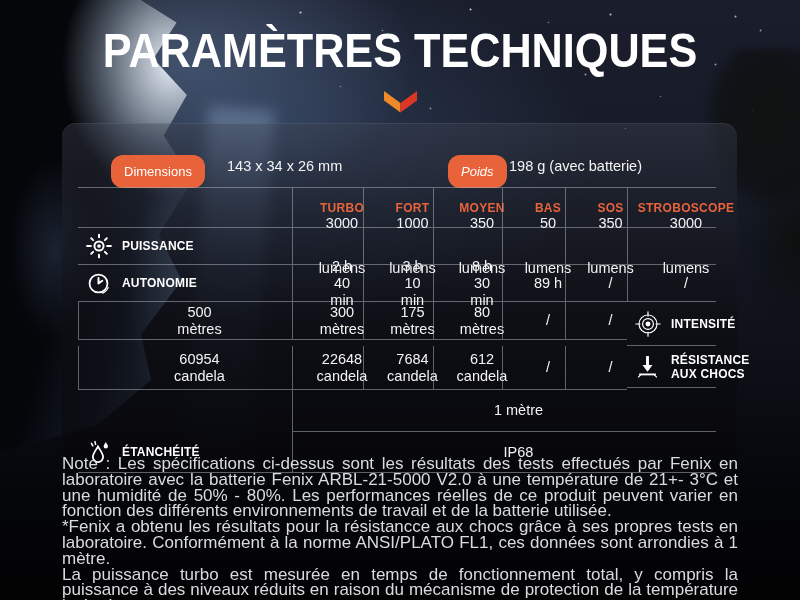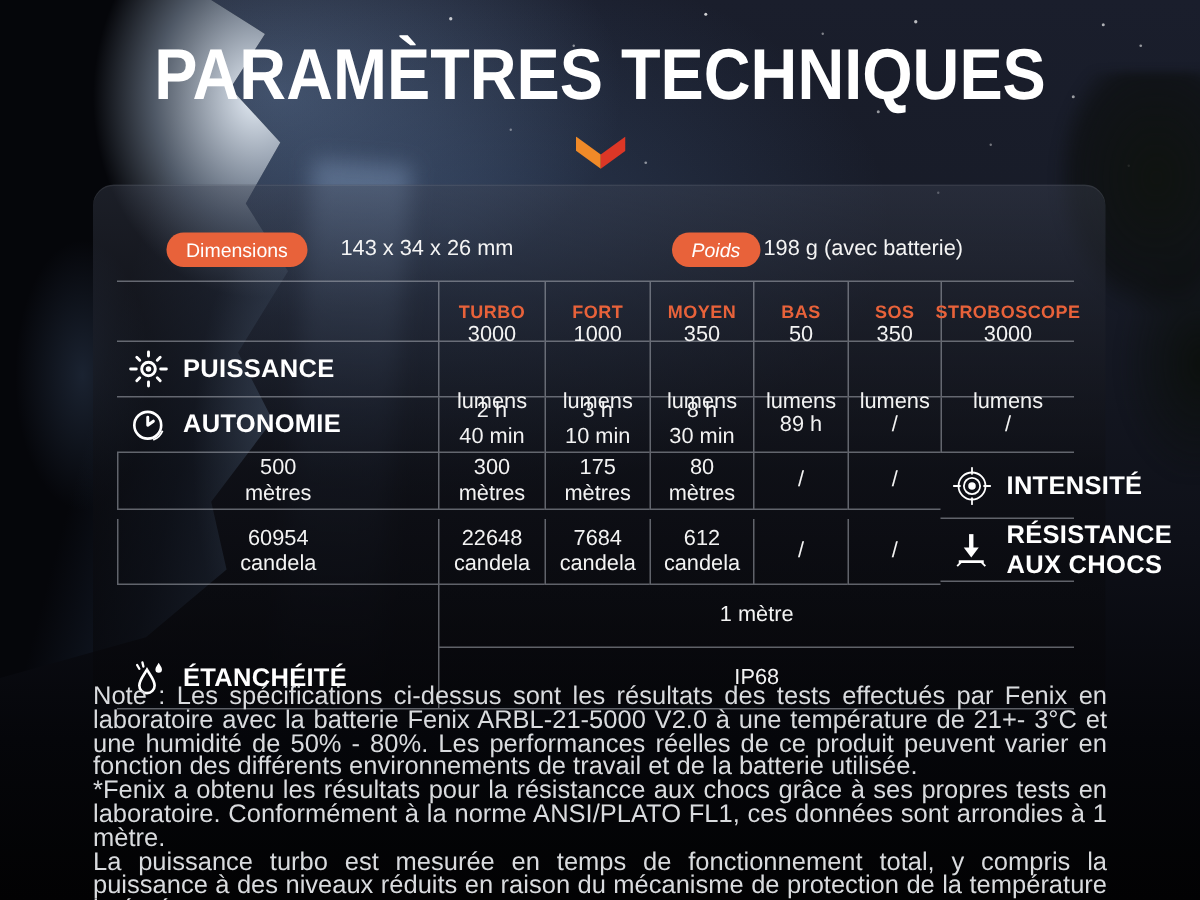--- a/index.html
+++ b/index.html
@@ -52,46 +52,46 @@
   }
   .chevron{position:absolute;left:384px;top:91px;}
   .chev-left{fill:var(--chevron-orange,#F08A28);}
   .chev-right{fill:var(--chevron-red,#DC3726);}
   
   .panel{position:absolute;left:62px;top:123px;width:675px;height:347px;border-radius:14px;
     background:linear-gradient(180deg, rgba(62,68,84,.40), rgba(33,36,46,.52) 22%, rgba(13,14,19,.62) 55%, rgba(6,6,9,.68));
     box-shadow:inset 0 1px 0 rgba(255,255,255,.07);
   }
   
-  .pill{position:absolute;top:155px;height:23px;border-radius:12px;
+  .pill{position:absolute;top:155px;height:33px;border-radius:12px;
     background:var(--accent-orange,#E8623A);color:#fff;font-size:13px;
     display:flex;align-items:center;padding:0 13px;
   }
   #pill-dims{left:111px;}
   #pill-weight{left:448px;font-style:italic;}
   .dim-value{position:absolute;top:158px;font-size:14.5px;color:#f4f4f4;}
   #val-dims{left:227px;}
   #val-weight{left:509px;}
   
   :root{--grid-line:rgba(168,172,180,.55);}
   .spec-table{position:absolute;left:78px;top:187px;width:638px;
     display:grid;grid-template-columns:214px 71px 70px 69px 63px 62px 89px;
     border-top:1px solid var(--grid-line);
   }
   .cell{box-sizing:border-box;border-bottom:1px solid var(--grid-line);
     display:flex;flex-direction:column;justify-content:center;align-items:center;
     color:#f3f3f3;
   }
-  .vline{border-left:1px solid var(--grid-line);}
+  .vline{border-left:1px solid var(--grid-line);padding-left:28px;}
   .r-h{height:40px;} .r-0{height:37px;gap:28px;} .r-1{height:37px;} .r-2{height:38px;}
   .r-3{height:44px;} .r-4{height:42px;} .r-5{height:41px;}
   .mode-h{color:var(--accent-orange,#E8623A);font-weight:bold;font-size:12px;letter-spacing:.3px;}
   .label-cell{flex-direction:row;justify-content:flex-start;padding-left:7px;gap:10px;}
   .icon{width:27px;display:flex;justify-content:center;flex:0 0 auto;}
-  .row-label{font-weight:bold;font-size:17px;letter-spacing:.2px;color:#ffffff;}
+  .row-label{font-weight:bold;font-size:12px;letter-spacing:.2px;color:#ffffff;}
   .vv{font-size:14.5px;line-height:17px;text-align:center;}
   .span-cell{grid-column:2/8;}
   
   .notes{position:absolute;left:62px;top:456px;width:676px;
     color:#d9dbde;font-size:17px;line-height:15.8px;text-align:justify;}
   .notes p{margin:0;}
   svg .s{stroke:#fff;fill:none;}
   svg .f{fill:#fff;stroke:none;}
 </style>
 </head>

